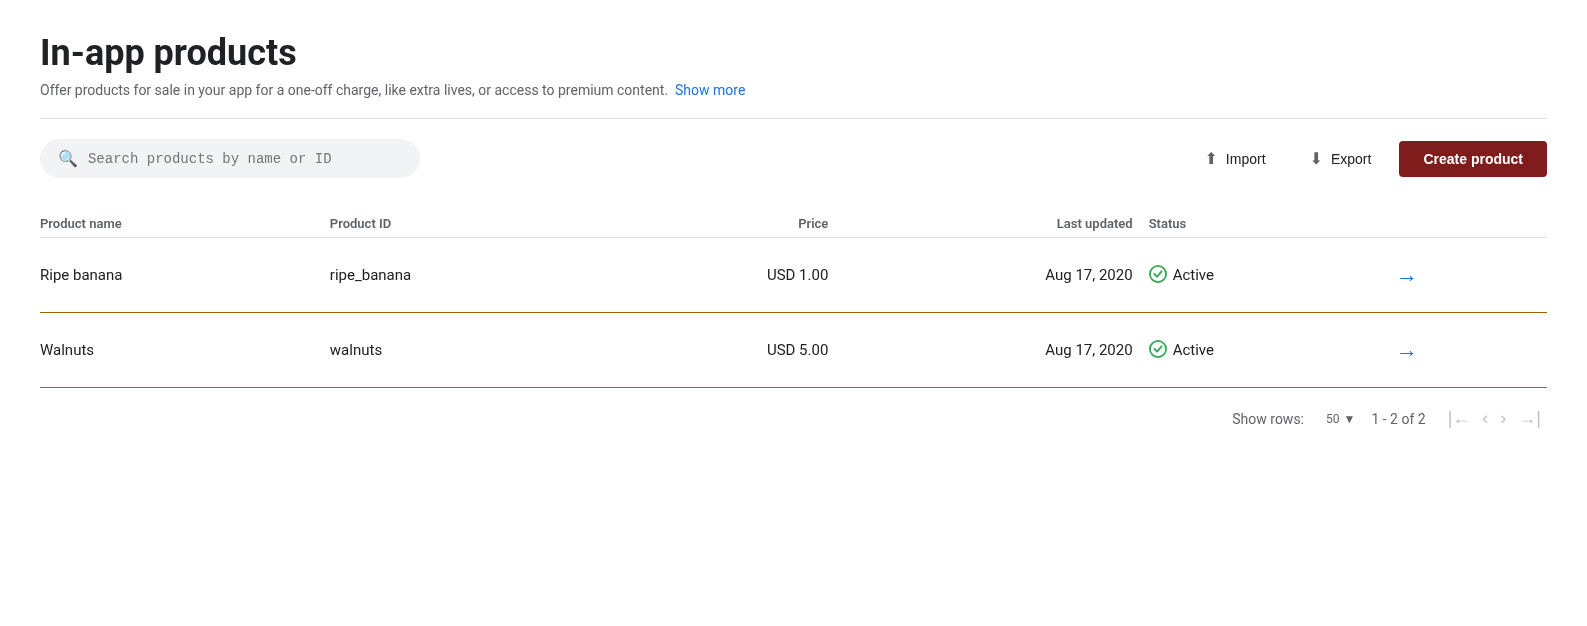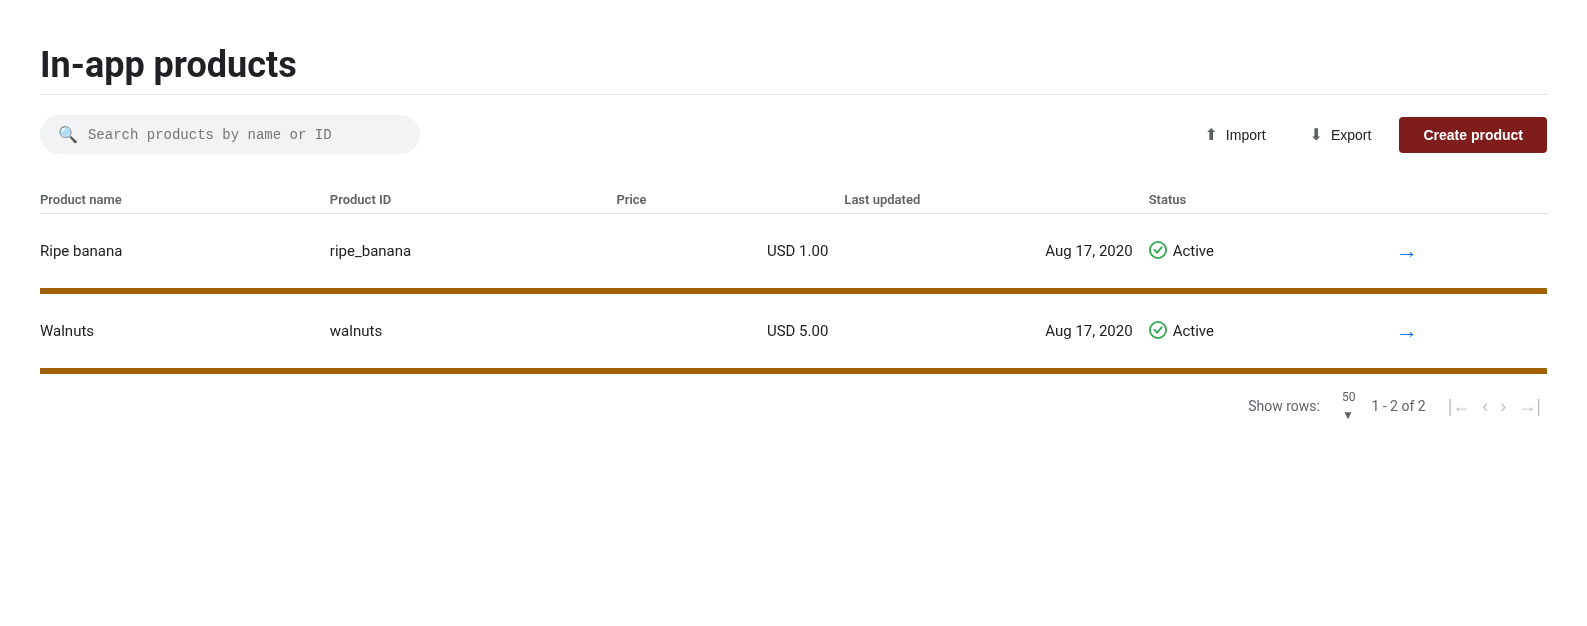--- a/index.html
+++ b/index.html
@@ -5,21 +5,20 @@
     * { box-sizing: border-box; margin: 0; padding: 0; }
     body {
       font-family: 'Roboto', Arial, sans-serif;
       background: #fff;
       color: #202124;
       font-size: 14px;
     }
     .page {
       padding: 32px 40px 24px 40px;
       max-width: 1587px;
-      margin-top: 12px;
     }
     .page-title {
       font-size: 36px;
       font-weight: 700;
       color: #202124;
       margin-bottom: 8px;
     }
     .subtitle {
       font-size: 14px;
       color: #5f6368;
@@ -99,23 +98,23 @@
       border-collapse: collapse;
     }
     thead th {
       text-align: left;
       font-size: 13px;
       font-weight: 600;
       color: #5f6368;
       padding: 10px 16px 6px 0;
       border-bottom: 1px solid #e0e0e0;
     }
-    thead th.right { }
+    thead th.right { text-align: right; }
     tbody tr {
-      border-bottom: 6px solid #a16207;
+      border-bottom: 1px solid #a16207;
     }
     tbody td {
       padding: 20px 16px 20px 0;
       font-size: 15px;
       color: #202124;
       vertical-align: middle;
     }
     tbody td.price { text-align: right; }
     tbody td.last-updated { text-align: right; }
     .status-cell {
@@ -157,21 +156,20 @@
       display: flex;
       align-items: center;
       gap: 22px;
     }
     .rows-select {
       display: flex;
       gap: 4px;
       cursor: pointer;
       font-size: 14px;
       color: #202124;
-      flex-direction: column;
     }
     .rows-select span { font-size: 12px; color: #5f6368; }
     .page-info {
       font-size: 14px;
       color: #5f6368;
     }
     .page-nav {
       display: flex;
       align-items: center;
       gap: 0;
@@ -185,20 +183,24 @@
       padding: 4px 6px;
       display: flex;
       align-items: center;
     }
   </style>
 </head>
 <body>
 
 <div class="page">
   <h1 class="page-title">In-app products</h1>
+  <p class="subtitle">
+    <span>Offer products for sale in your app for a one-off charge, like extra lives, or access to premium content.</span>
+    &nbsp;<a>Show more</a>
+  </p>
 
   <hr class="divider">
 
   <div class="toolbar">
     <div class="search-box">
       <span class="search-icon">🔍</span>
       <input type="text" placeholder="Search products by name or ID" style="">
     </div>
     <div class="spacer"></div>
     <button class="toolbar-btn">

